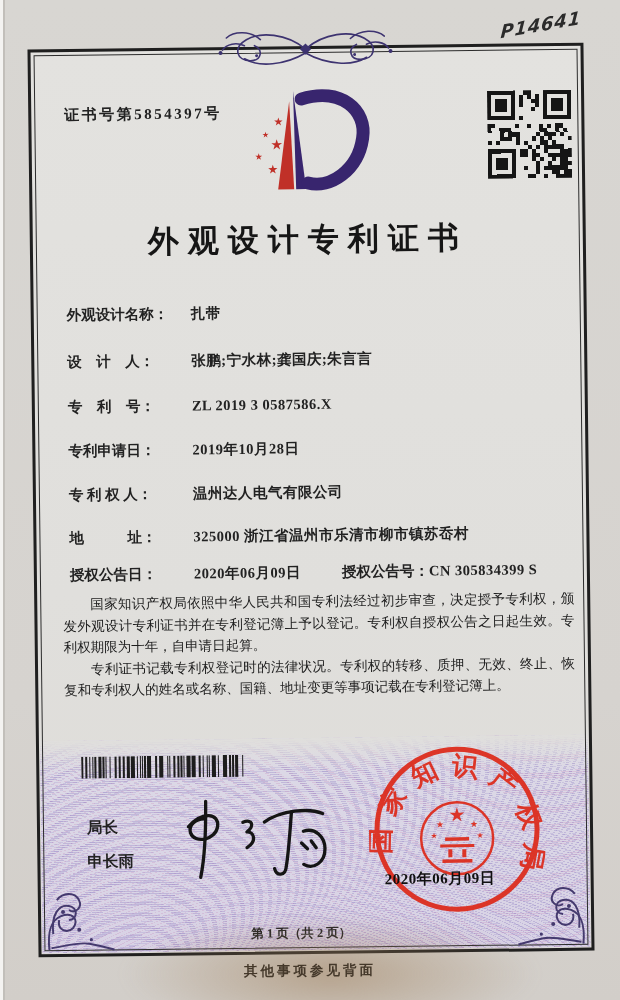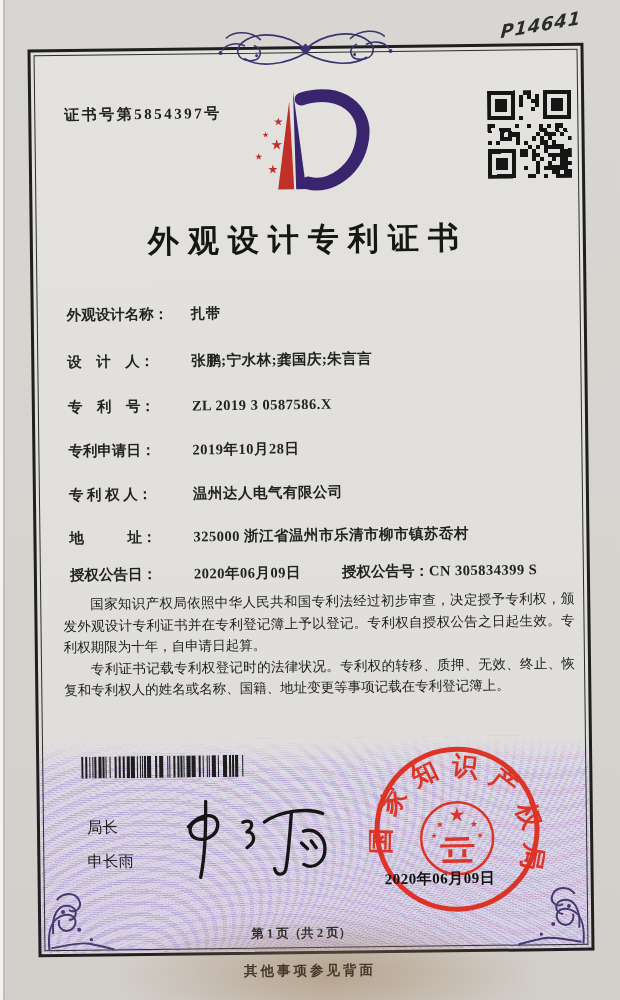--- a/index.html
+++ b/index.html
@@ -35,21 +35,21 @@
   .title{position:absolute;left:0;right:0;top:170px;text-align:center;
     font-size:31px;font-weight:bold;letter-spacing:9px;color:#161616}
   .row{position:absolute;left:33px;right:16px;font-size:14.5px;font-weight:bold;white-space:nowrap}
   .row .lbl{display:inline-block;min-width:124px}
   .row .val{letter-spacing:.5px}
   .row .val2w{display:inline-block;min-width:142px}
   .paras{position:absolute;left:26px;right:13px;top:542px;font-size:13.5px;line-height:1.6;
     text-align:justify;color:#1d1d1d}
   .paras p{margin:0;text-indent:2em}
   .barcode{position:absolute;left:42px;top:705px;width:162px;height:22px;z-index:3}
-  .officer{position:absolute;left:47px;top:766px;font-size:15.5px;font-weight:normal;z-index:3}
+  .officer{position:absolute;left:47px;top:766px;font-size:15.5px;font-weight:bold;z-index:3}
   .officer div{margin-bottom:13px}
   .signature{position:absolute;left:127px;top:738px;width:185px;height:100px;z-index:3}
   .seal{position:absolute;left:329px;top:694px;width:176px;height:176px;z-index:3;opacity:.93}
   .seal-date{position:absolute;left:344px;top:822px;font-size:15px;font-weight:bold;color:#101010;
     letter-spacing:.5px;z-index:4;white-space:nowrap}
   .page-footer{position:absolute;left:0;right:30px;top:876px;text-align:center;
     font-size:12.5px;font-weight:bold;z-index:4}
   .back-note{position:absolute;left:0;right:0;top:962px;text-align:center;font-size:13.5px;
     font-weight:bold;color:#44382a;letter-spacing:3px;transform:rotate(-0.5deg)}
 </style>

